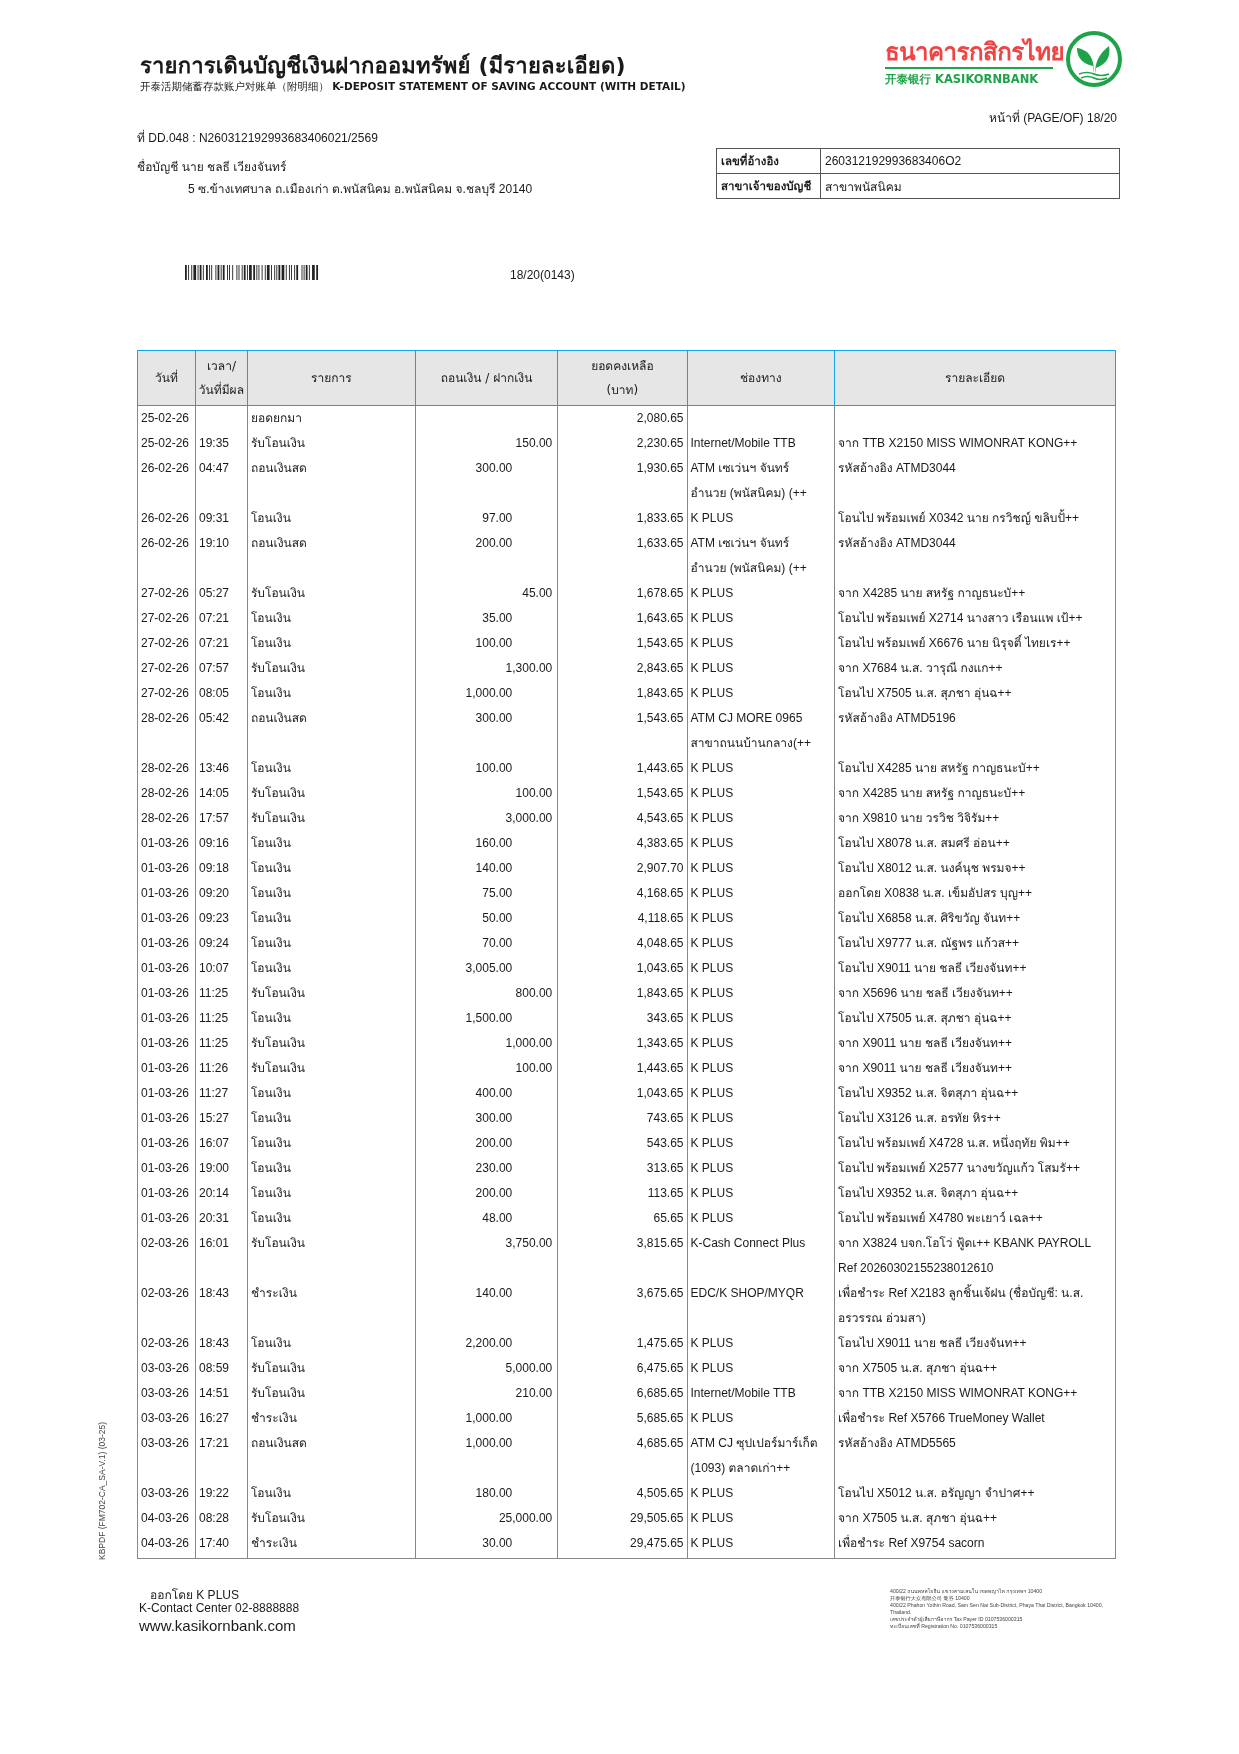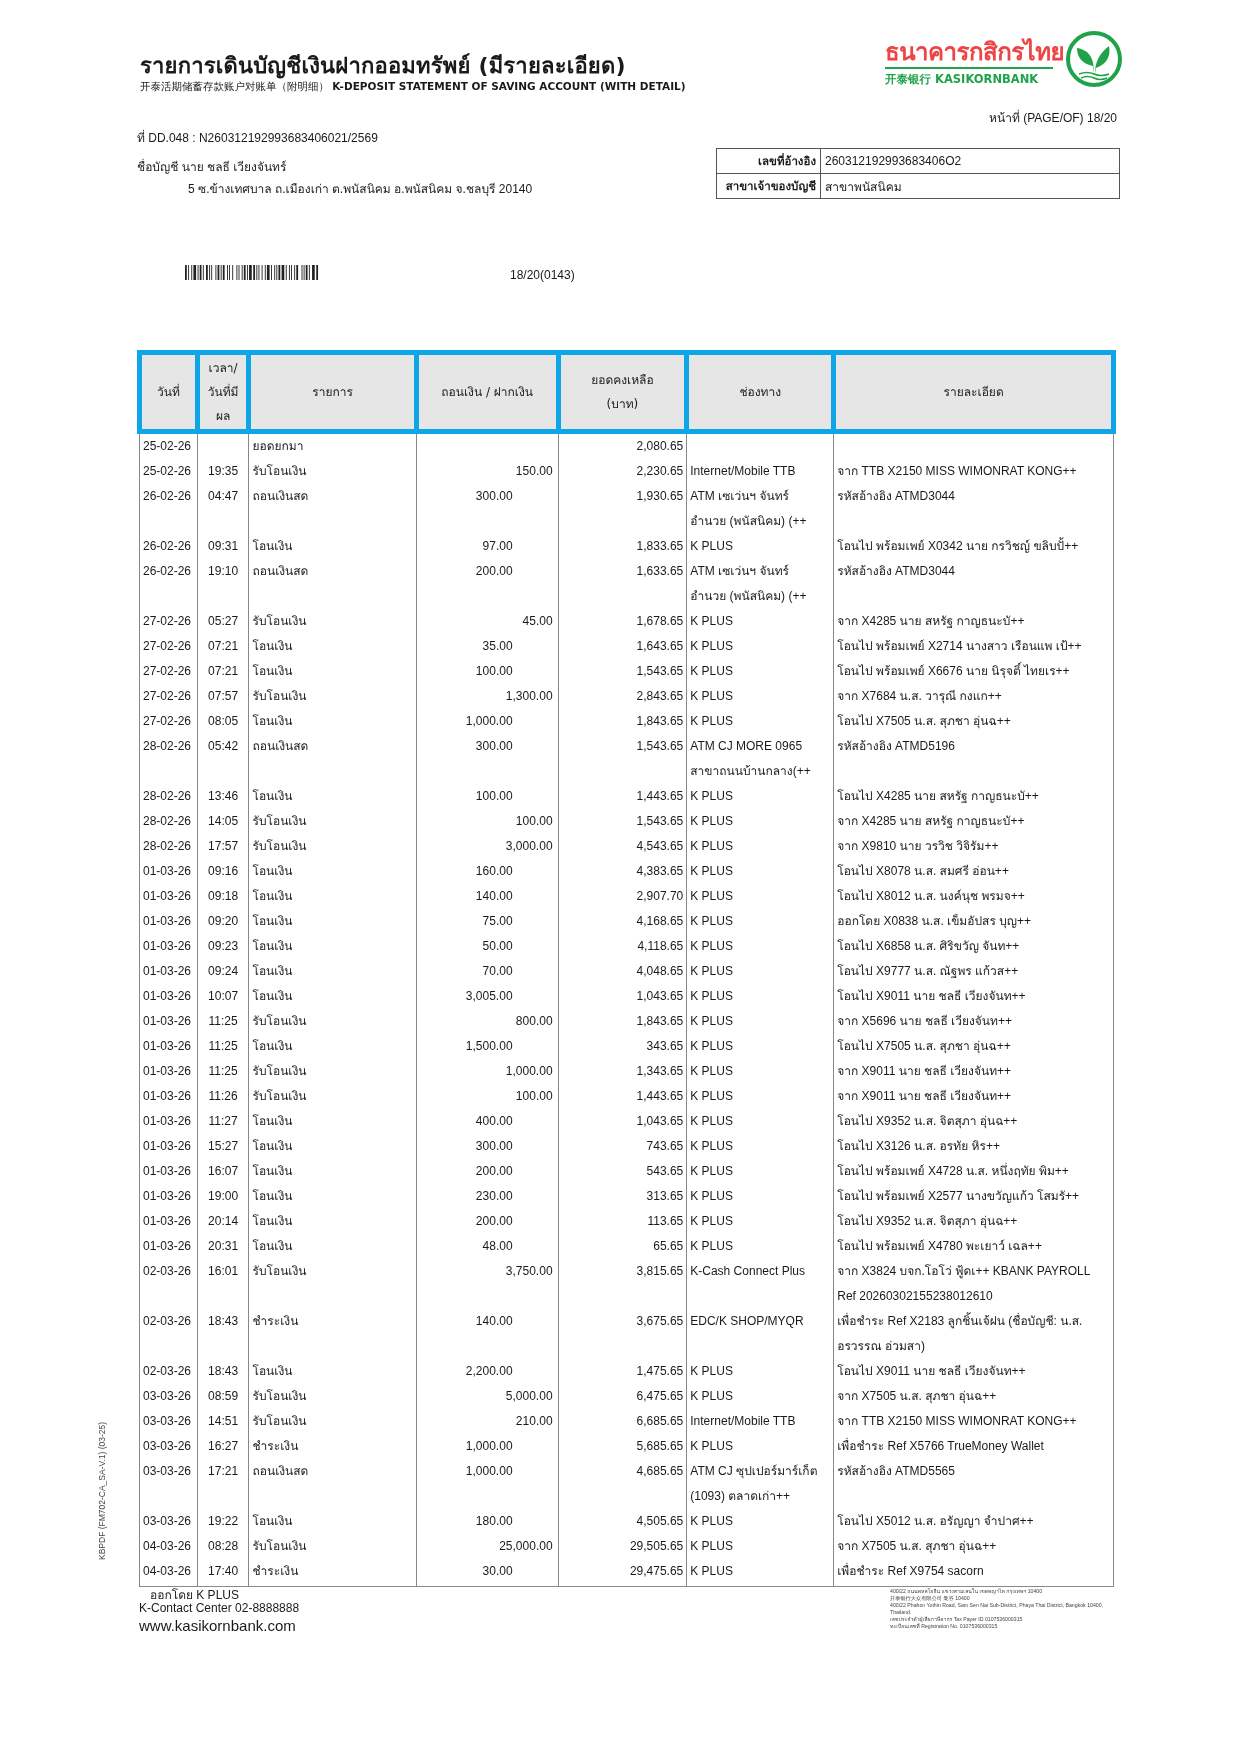--- a/index.html
+++ b/index.html
@@ -16,29 +16,29 @@
     .logo-mark { position: absolute; left: 180px; top: 0; width: 58px; height: 58px; }
     .page-of { right: 122px; top: 108px; font-size: 12px; }
     .ref-line { left: 137px; top: 128px; font-size: 12px; }
     .acct-name { left: 137px; top: 157px; font-size: 12px; }
     .acct-name .lbl { }
     .acct-addr { left: 188px; top: 179px; font-size: 12px; }
     .barcode { left: 185px; top: 265px; width: 205px; height: 15px; }
     .barcode-code { left: 510px; top: 268px; font-size: 12px; }
     .info-table { left: 716px; top: 148px; border-collapse: collapse; font-size: 12px; }
     .info-table td { border: 1.5px solid #555; height: 24px; padding: 0 4px; }
-    .info-table td.k { font-weight: bold; width: 95px; white-space: nowrap; font-family: "DejaVu Sans", sans-serif; font-size: 11.5px; text-align: right; }
+    .info-table td.k { font-weight: bold; width: 95px; white-space: nowrap; font-family: "DejaVu Sans", sans-serif; font-size: 11.5px; }
     .info-table td.v { width: 290px; }
     .stmt { left: 137px; top: 350px; width: 979px; border-collapse: collapse; font-size: 12px; table-layout: fixed; }
-    .stmt th { background: #e6e6e6; font-weight: normal; height: 52px; border: 5px solid #0ea5e9; font-size: 12px; line-height: 24px; font-family: "DejaVu Sans", sans-serif; }
+    .stmt th { background: #e6e6e6; font-weight: normal; height: 52px; border: 1px solid #0ea5e9; font-size: 12px; line-height: 24px; font-family: "DejaVu Sans", sans-serif; }
     .stmt td { height: 25px; line-height: 25px; padding: 0 3px; vertical-align: top; white-space: nowrap; overflow: hidden; border-left: 1px solid #888; border-right: 1px solid #888; }
     .stmt tbody tr:last-child td { border-bottom: 1px solid #888; padding-bottom: 2px; }
     .stmt td.multi { white-space: normal; }
     .c-date { width: 57px; }
-    .c-time { width: 51px; text-align: center; }
+    .c-time { width: 51px; }
     .c-desc { width: 165px; }
     .c-amt { width: 140px; }
     .c-bal { width: 127px; text-align: right; }
     .c-ch { width: 145px; }
     .c-det { width: 276px; }
     .amt-w { padding-right: 45px !important; text-align: right; }
     .amt-d { text-align: right; padding-right: 5px !important; }
     .line2 { display: block; }
     .side-code { left: 97px; top: 1560px; transform: rotate(-90deg); transform-origin: left top; font-size: 8.5px; color: #444; white-space: nowrap; }
     .foot-issued { left: 139px; top: 1585px; font-size: 12px; margin-left: 11px; }

